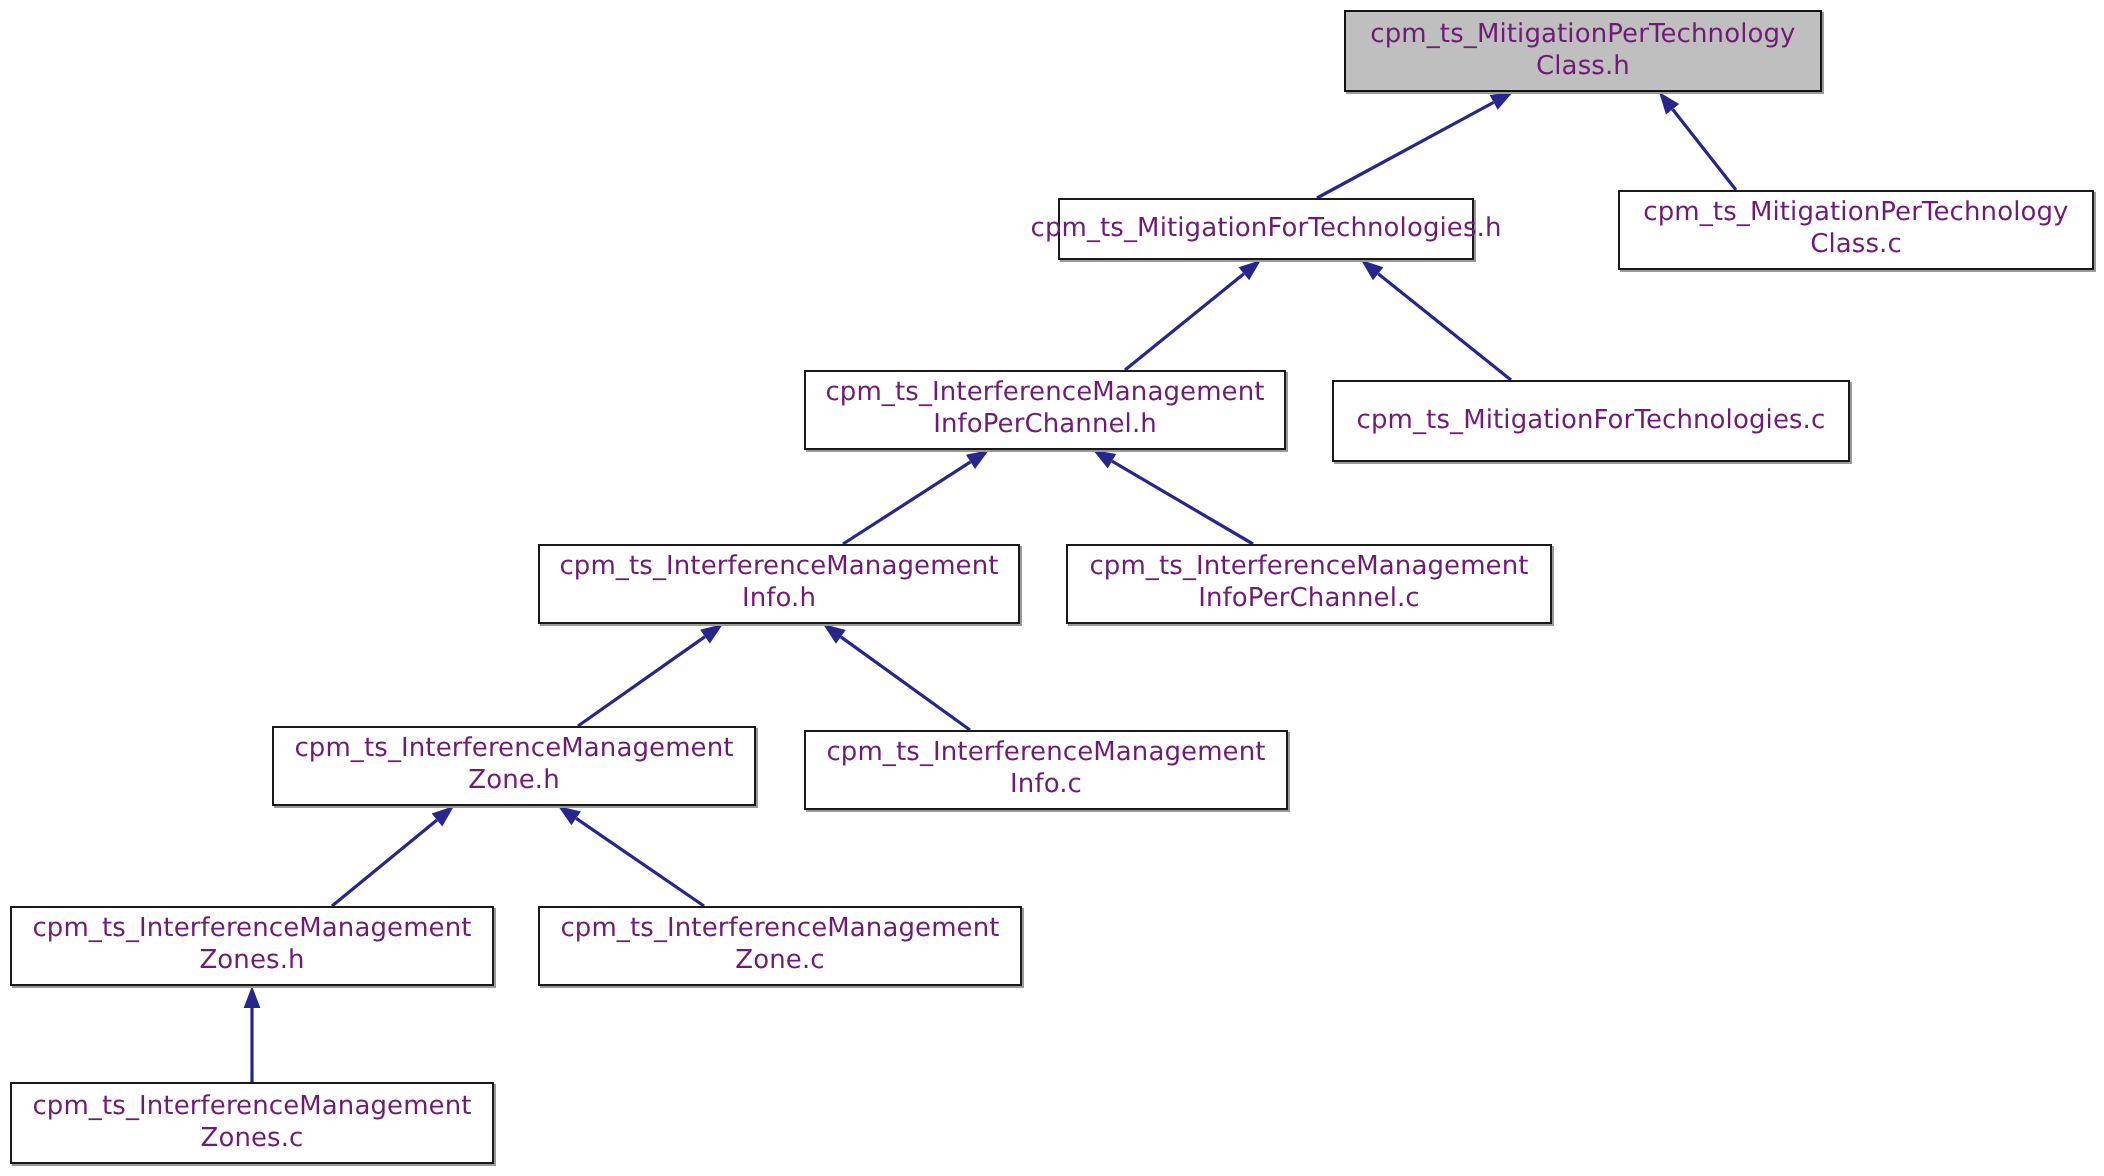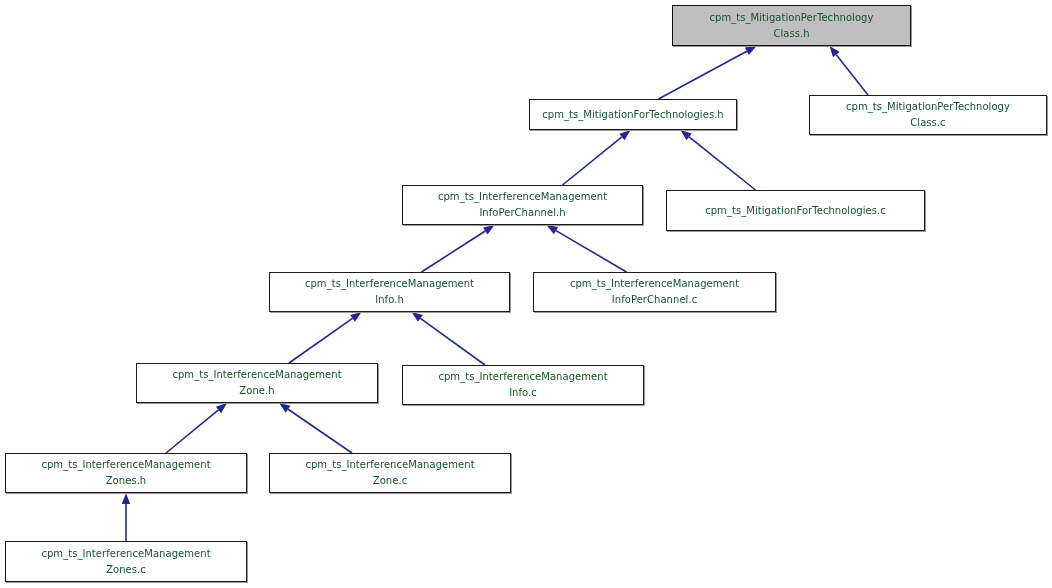--- a/index.html
+++ b/index.html
@@ -26,22 +26,22 @@
   .graph-node {
     position: absolute;
     box-sizing: border-box;
     background: #ffffff;
     border: 1px solid #1a1a1a;
     box-shadow: 1px 1px 0 0 #9a9a9a;
     display: flex;
     align-items: center;
     justify-content: center;
     text-align: center;
-    color: #14532d;
-    font-size: 10px;
+    color: #701a75;
+    font-size: 13px;
     line-height: 16px;
     letter-spacing: 0.05px;
     white-space: pre-line;
     z-index: 2;
   }
   .graph-node.highlight {
     background: #bfbfbf;
     border-color: #111111;
   }
   .node-label {

